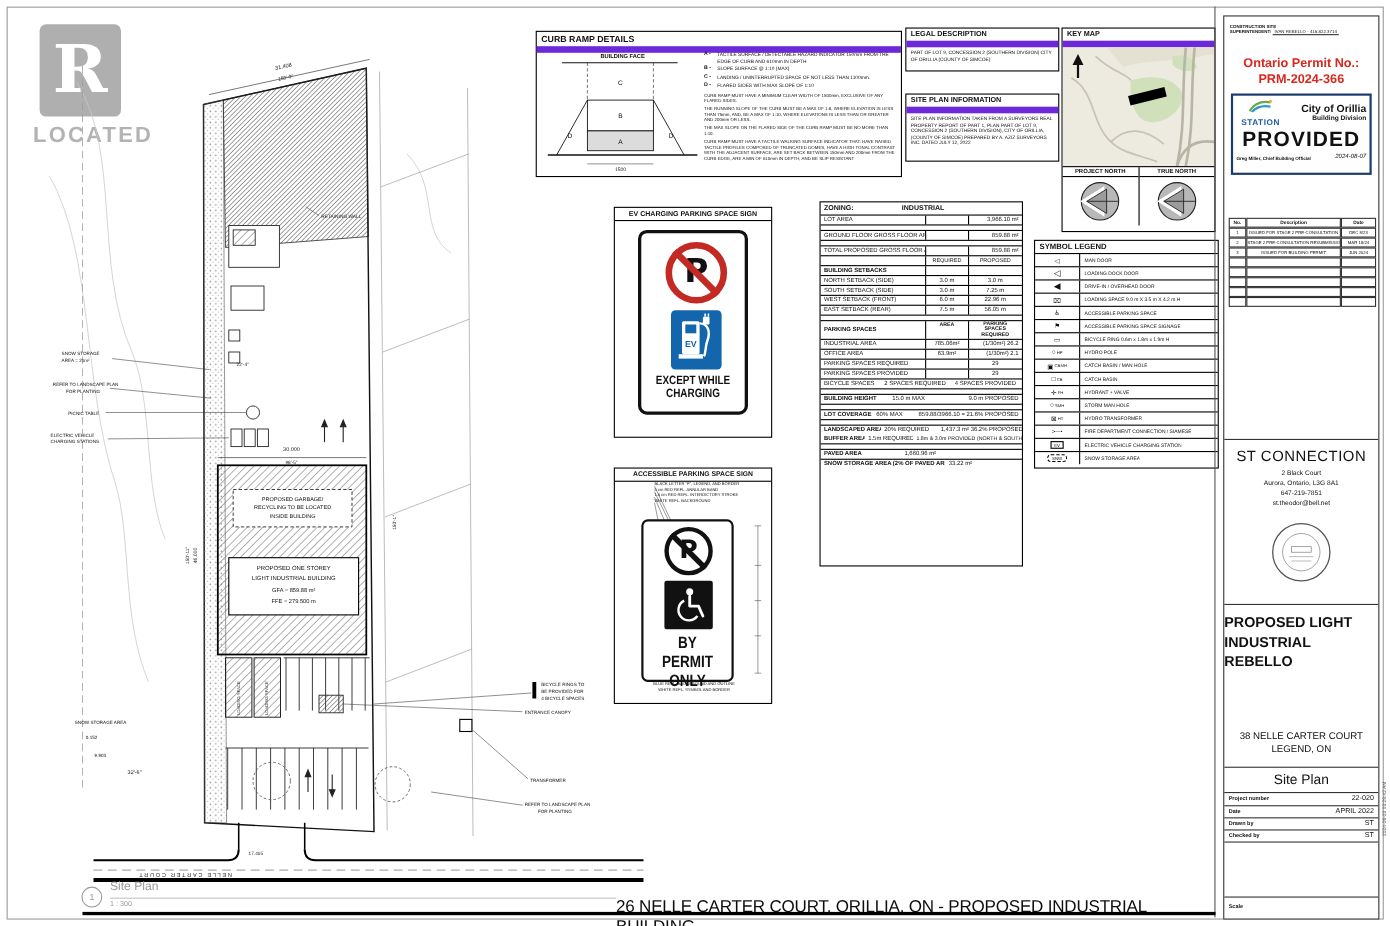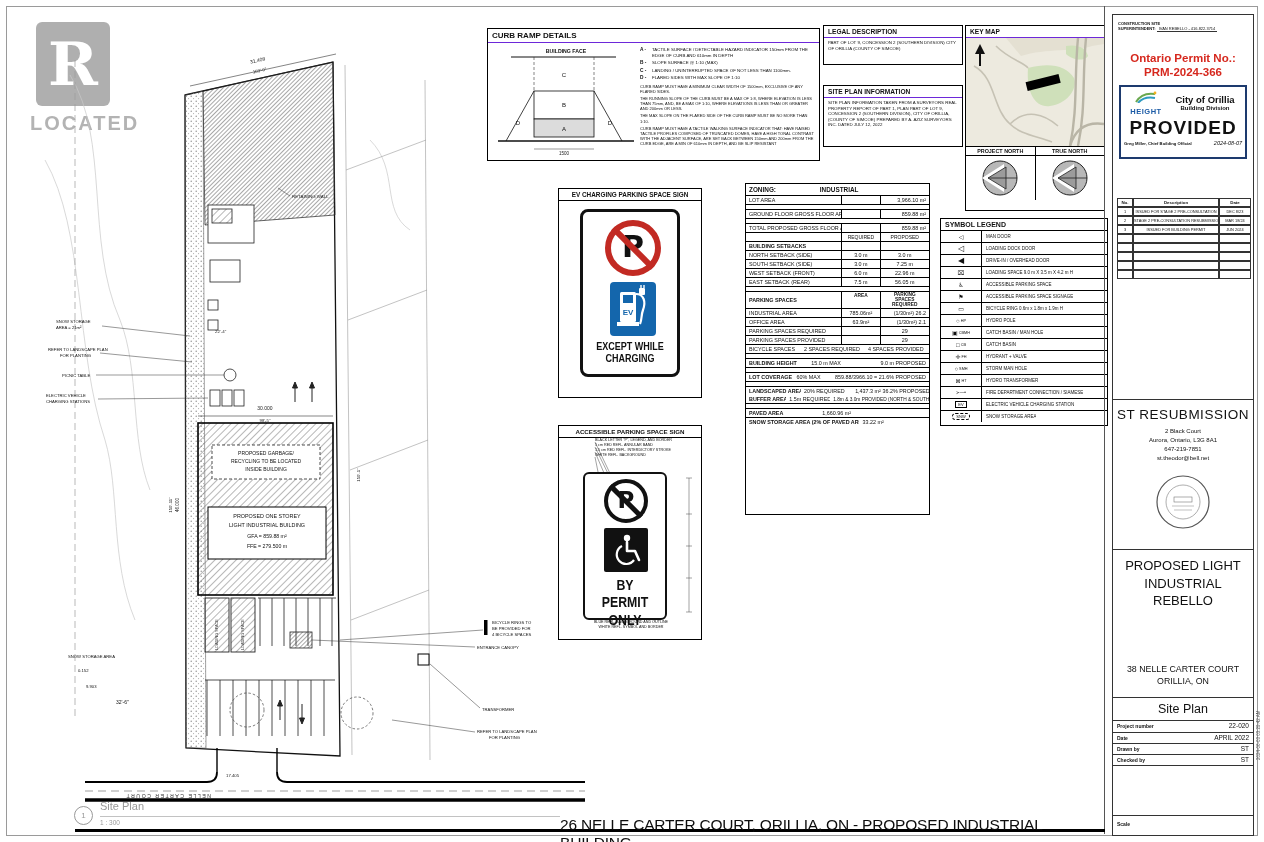--- a/index.html
+++ b/index.html
@@ -1,21 +1,21 @@
 <!DOCTYPE html>
 <html><head>
 <meta charset="utf-8">
 <style>
   html,body{margin:0;padding:0;background:#e8e8e8;}
   #sheet{position:relative;width:1264px;height:842px;background:#ffffff;overflow:hidden;
          font-family:"Liberation Sans",sans-serif;color:#111;}
   .abs{position:absolute;}
   .frame{position:absolute;left:6px;top:6px;width:1250px;height:828px;border:1px solid #9a9a9a;pointer-events:none;}
   .panel{position:absolute;background:#fff;border:1px solid #000;box-sizing:border-box;}
-  .ptitle{font-weight:bold;font-size:8px;padding:2px 4px;border-bottom:1px solid #6d28d9;}
+  .ptitle{font-weight:bold;font-size:8px;padding:2px 4px;border-bottom:6px solid #6d28d9;}
   .tiny{font-size:4.4px;line-height:1.25;}
   .micro{font-size:4px;line-height:1.3;}
   
   .zrow{display:flex;border-top:1px solid #000;font-size:5.4px;align-items:center;box-sizing:border-box;}
   .zrow>div{padding:1px 3px;box-sizing:border-box;overflow:hidden;white-space:nowrap;}
   .zc1{width:52%;} .zc2{width:21%;border-left:1px solid #000;align-self:stretch;} .zc3{width:27%;border-left:1px solid #000;align-self:stretch;text-align:right;}
   .zhead{font-weight:bold;}
   .spacer{height:4px;border-top:1px solid #000;}
   
   .lrow{display:flex;border-top:1px solid #000;align-items:center;height:12px;box-sizing:border-box;}
@@ -634,23 +634,23 @@
       <div>PRM-2024-366</div>
     </div>
     <div class="abs" style="left:6px;top:70px;width:128px;height:74px;border:2px solid #1d3a6e;box-sizing:border-box;padding:2px 3px;">
       <div style="display:flex;align-items:center;">
         <div style="width:44px;text-align:center;">
           <svg width="24" height="12" viewBox="0 0 24 12">
             <path d="M2,11 Q8,1 21,3" fill="none" stroke="#6aa84f" stroke-width="2"></path>
             <path d="M4,12 Q10,5 21,7" fill="none" stroke="#2e9bc1" stroke-width="2"></path>
             <circle cx="21" cy="2" r="1.4" fill="#f2b01e"></circle>
           </svg>
-          <div style="font-size:7.5px;font-weight:bold;color:#1c5ba6;letter-spacing:.5px;">HEIGHT</div>
-        </div>
-        <div style="flex:1;text-align:center;">
+          <div style="font-size:7.5px;font-weight:bold;color:#1c5ba6;letter-spacing:.5px;">STATION</div>
+        </div>
+        <div style="flex:1;text-align:right;">
           <div style="font-size:9.5px;font-weight:bold;">City of Orillia</div>
           <div style="font-size:6px;font-weight:bold;">Building Division</div>
         </div>
       </div>
       <div style="text-align:center;font-size:19px;font-weight:bold;letter-spacing:1px;margin-top:1px;">PROVIDED</div>
       <div style="display:flex;justify-content:space-between;align-items:flex-end;margin-top:1px;">
         <span style="font-size:4.2px;font-weight:bold;">Greg Miller, Chief Building Official</span>
         <span style="font-size:5.5px;font-style:italic;">2024-08-07</span>
       </div>
     </div>
@@ -680,45 +680,45 @@
       <div></div>
         <div></div>
         <div></div>
       <div></div>
         <div></div>
         <div></div>
     </div>
 
     <div class="rline" style="top:384px;"></div>
     <div class="abs" style="left:0;top:392px;width:100%;text-align:center;">
-      <div style="font-size:13.5px;letter-spacing:.5px;">ST RESUBMISSION</div>
+      <div style="font-size:13.5px;letter-spacing:.5px;">ST CONNECTION</div>
       <div style="font-size:6px;margin-top:5px;line-height:1.5;">
         <div>2 Black Court</div>
         <div>Aurora, Ontario, L3G 8A1</div>
         <div>647-219-7851</div>
         <div>st.theodor@bell.net</div>
       </div>
       <svg width="58" height="58" viewBox="0 0 58 58" style="margin-top:10px;">
         <circle cx="29" cy="29" r="26" fill="none" stroke="#555" stroke-width="1.2"></circle>
         <circle cx="29" cy="29" r="17" fill="none" stroke="#777" stroke-width="0.6"></circle>
         <rect x="20" y="24" width="18" height="5" fill="none" stroke="#777" stroke-width="0.6"></rect>
         <line x1="18" y1="33" x2="40" y2="33" stroke="#999" stroke-width="0.6"></line>
         <line x1="20" y1="37" x2="38" y2="37" stroke="#999" stroke-width="0.6"></line>
       </svg>
     </div>
 
     <div class="rline" style="top:534px;"></div>
-    <div class="abs" style="left:0;top:542px;width:100%;text-align:center;font-size:13px;line-height:1.35;">
+    <div class="abs" style="left:0;top:542px;width:100%;font-size:13px;line-height:1.35;font-weight:bold;">
       <div>PROPOSED LIGHT</div>
       <div>INDUSTRIAL</div>
       <div>REBELLO</div>
     </div>
     <div class="abs" style="left:0;top:648px;width:100%;text-align:center;font-size:8.8px;line-height:1.4;">
       <div>38 NELLE CARTER COURT</div>
-      <div>ORILLIA, ON</div>
+      <div>LEGEND, ON</div>
     </div>
     <div class="abs" style="left:0;top:682px;width:100%;height:24px;border-top:1px solid #333;border-bottom:1px solid #333;box-sizing:border-box;display:flex;align-items:center;justify-content:center;font-size:12.5px;">
       <span>Site Plan</span>
     </div>
     <div class="fieldrow" style="top:706px;border-top:none;">
         <span class="fl">Project number</span>
         <span class="fv">22-020</span>
       </div>
     <div class="fieldrow" style="top:717px;">
         <span class="fl">Date</span>

